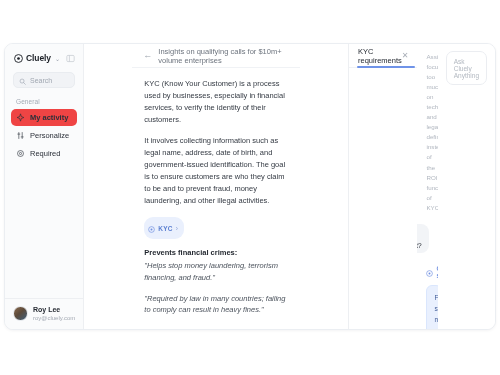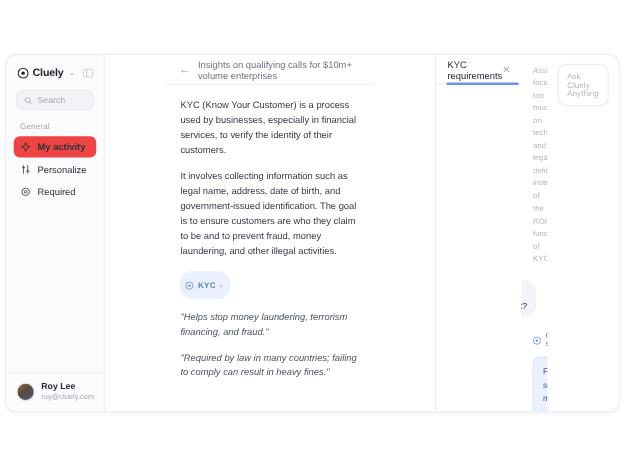--- a/index.html
+++ b/index.html
@@ -275,20 +275,21 @@
         <span>
           <svg width="7" height="7" viewBox="0 0 16 16">
             <circle cx="8" cy="8" r="6.6" fill="none" stroke="#6f8fe0" stroke-width="1.5"></circle>
             <circle cx="8" cy="8" r="2.2" fill="#6f8fe0"></circle>
           </svg>
         </span>
         <span class="lbl">KYC</span>
         <span class="arr">›</span>
       </div>
 
+      <div class="sub-head">Prevents financial crimes:</div>
       <div class="quote">"Helps stop money laundering, terrorism financing, and fraud."</div>
 
       <div class="quote">"Required by law in many countries; failing to comply can result in heavy fines."</div>
 
     </div>
   </div>
 
   <div id="right-panel">
 
     <div class="rp-head">

